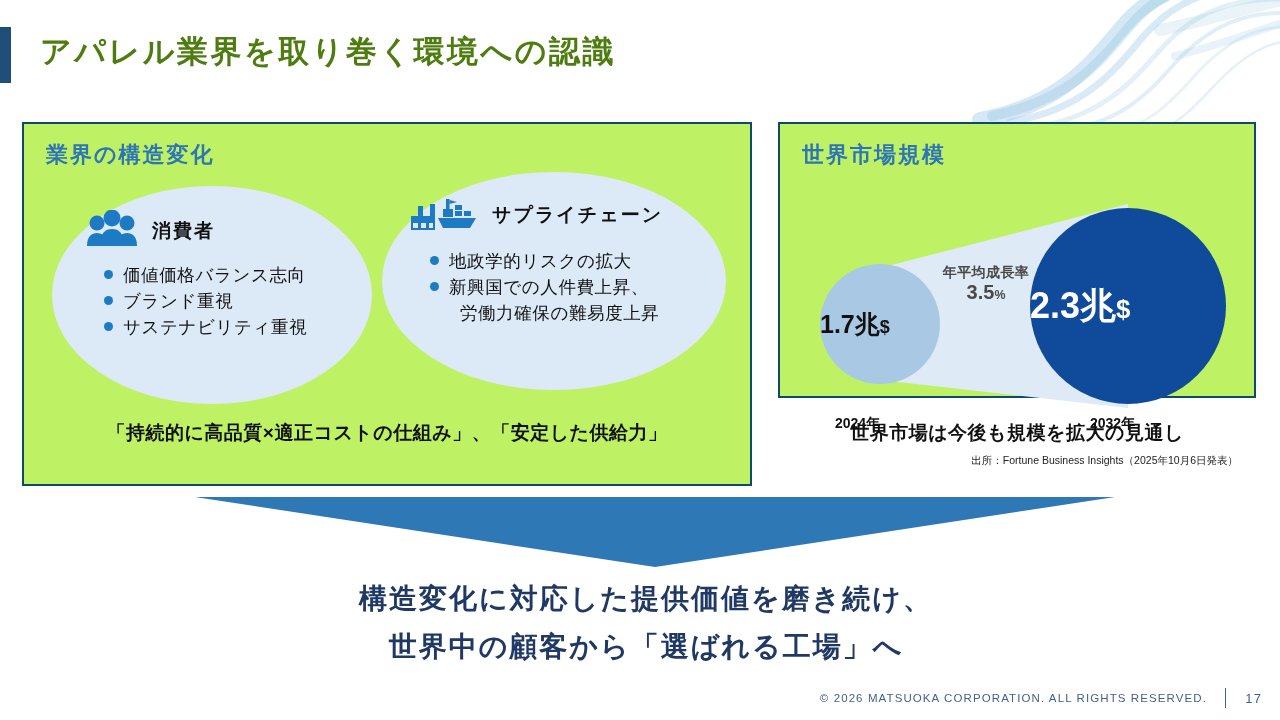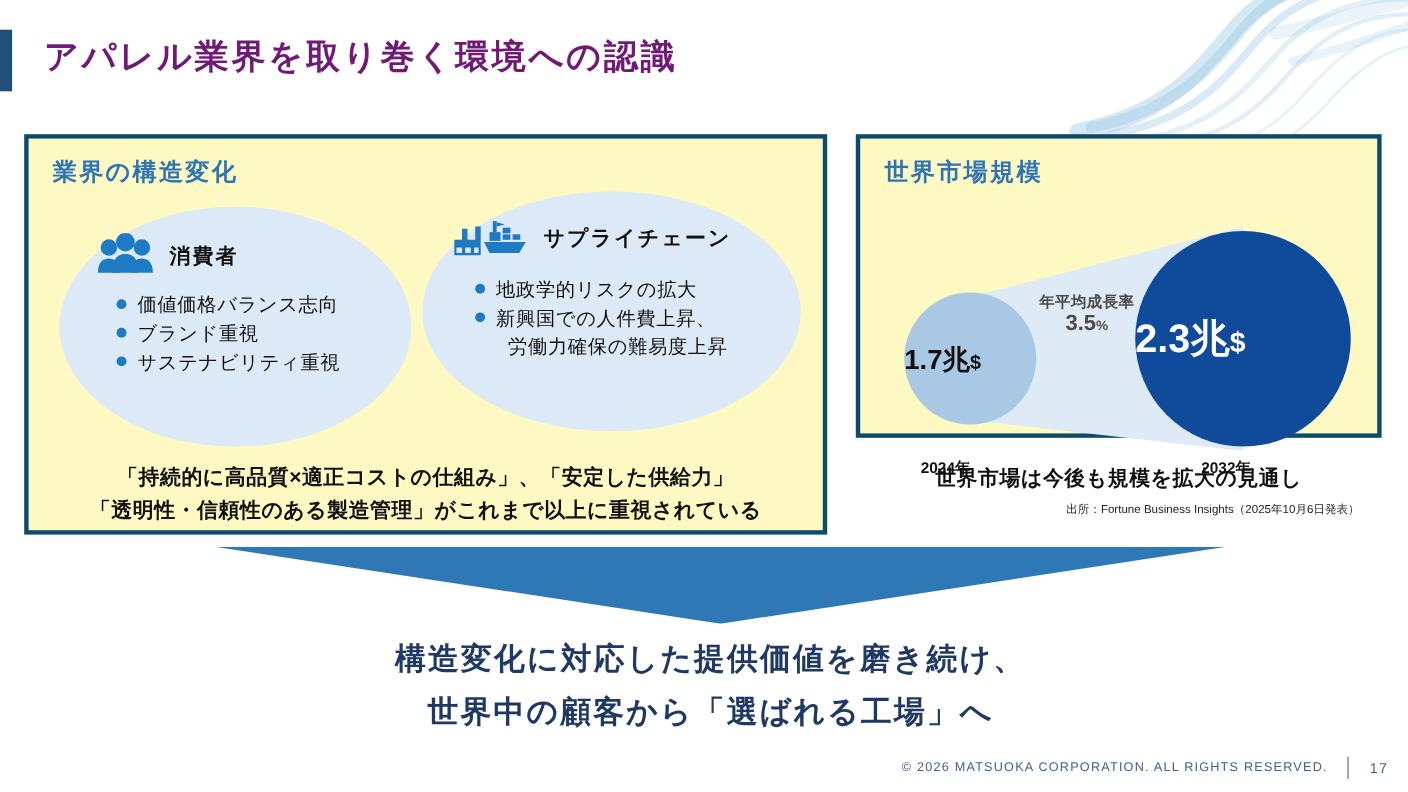--- a/index.html
+++ b/index.html
@@ -36,30 +36,30 @@
     width: 11px;
     height: 56px;
     background: #1F4E79;
   }
   #page-title {
     position: absolute;
     left: 40px;
     top: 31px;
     font-size: 31px;
     font-weight: bold;
-    color: #701a75;
+    color: #4d7c0f;
     letter-spacing: 2.5px;
     white-space: nowrap;
   }
 
   
   .panel {
     position: absolute;
-    border: 4px solid #0c4a6e;
-    background: #fef9c3;
+    border: 2px solid #0c4a6e;
+    background: #bef264;
     box-sizing: border-box;
   }
   #panel-left  { left: 22px;  top: 122px; width: 730px; height: 364px; }
   #panel-right { left: 778px; top: 122px; width: 478px; height: 276px; }
 
   .panel-heading {
     position: absolute;
     left: 22px;
     top: 16px;
     font-size: 22px;
@@ -347,21 +347,20 @@
         <div class="bullet-row">
           <span class="dot"></span>
           <span class="bullet-text">新興国での人件費上昇、
   労働力確保の難易度上昇</span>
         </div>
       </div>
     </div>
 
     <div id="left-summary">
       <div>「持続的に高品質×適正コストの仕組み」、「安定した供給力」</div>
-      <div>「透明性・信頼性のある製造管理」がこれまで以上に重視されている</div>
     </div>
   </div>
 
   <div id="panel-right" class="panel">
     <div class="panel-heading">世界市場規模</div>
 
     <div id="chart-area">
       <svg id="funnel" viewBox="0 0 474 240">
         <path d="M100,88 L348,24 L348,228 L100,200 Z" fill="#DEEAF6"></path>
       </svg>

